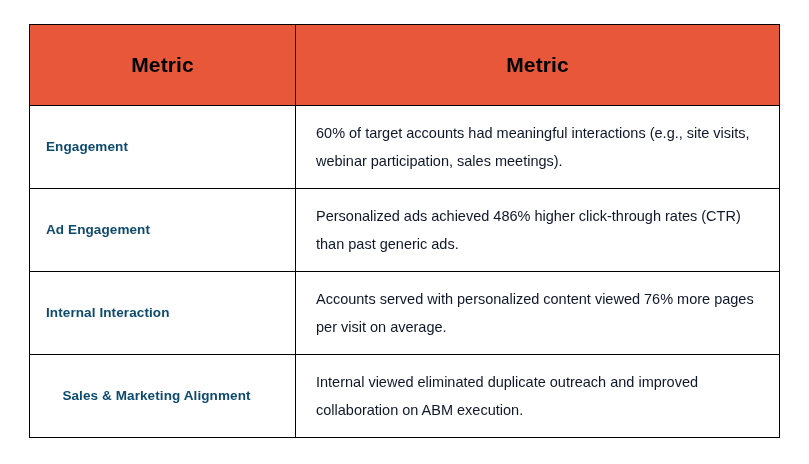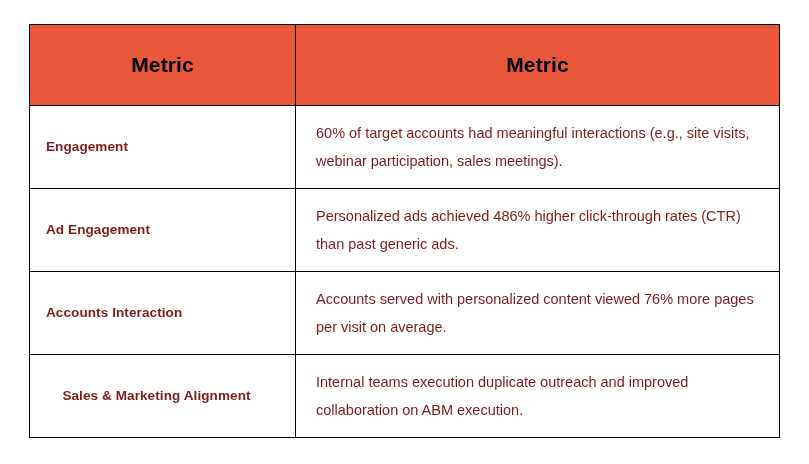--- a/index.html
+++ b/index.html
@@ -48,36 +48,36 @@
     text-align: center;
     letter-spacing: 0.1px;
     padding: 0 8px;
   }
 
   tbody tr { height: 83px; }
 
   td.metric-cell {
     font-size: 13.5px;
     font-weight: bold;
-    color: #7f1d1d;
+    color: #0c4a6e;
     text-align: left;
     padding: 4px 12px 4px 16px;
     line-height: 1.35;
     letter-spacing: 0.1px;
   }
   td.metric-cell.metric-wide {
     text-align: center;
     padding-left: 10px;
     padding-right: 22px;
   }
 
   td.outcome-cell {
     font-size: 14.5px;
     font-weight: normal;
-    color: #7f1d1d;
+    color: #0f172a;
     text-align: left;
     padding: 4px 22px 4px 20px;
     line-height: 1.95;
   }
 </style>
 </head>
 <body>
 
 <div class="page">
 
@@ -100,25 +100,25 @@
         <td class="metric-cell">Engagement</td>
         <td class="outcome-cell">60% of target accounts had meaningful interactions (e.g., site visits, webinar participation, sales meetings).</td>
       </tr>
 
       <tr>
         <td class="metric-cell">Ad Engagement</td>
         <td class="outcome-cell">Personalized ads achieved 486% higher click-through rates (CTR) than past generic ads.</td>
       </tr>
 
       <tr>
-        <td class="metric-cell">Accounts Interaction</td>
+        <td class="metric-cell">Internal Interaction</td>
         <td class="outcome-cell">Accounts served with personalized content viewed 76% more pages per visit on average.</td>
       </tr>
 
       <tr>
         <td class="metric-cell metric-wide">Sales &amp; Marketing Alignment</td>
-        <td class="outcome-cell">Internal teams execution duplicate outreach and improved collaboration on ABM execution.</td>
+        <td class="outcome-cell">Internal viewed eliminated duplicate outreach and improved collaboration on ABM execution.</td>
       </tr>
 
     </tbody>
   </table>
 
 </div>
 
 </body></html>

